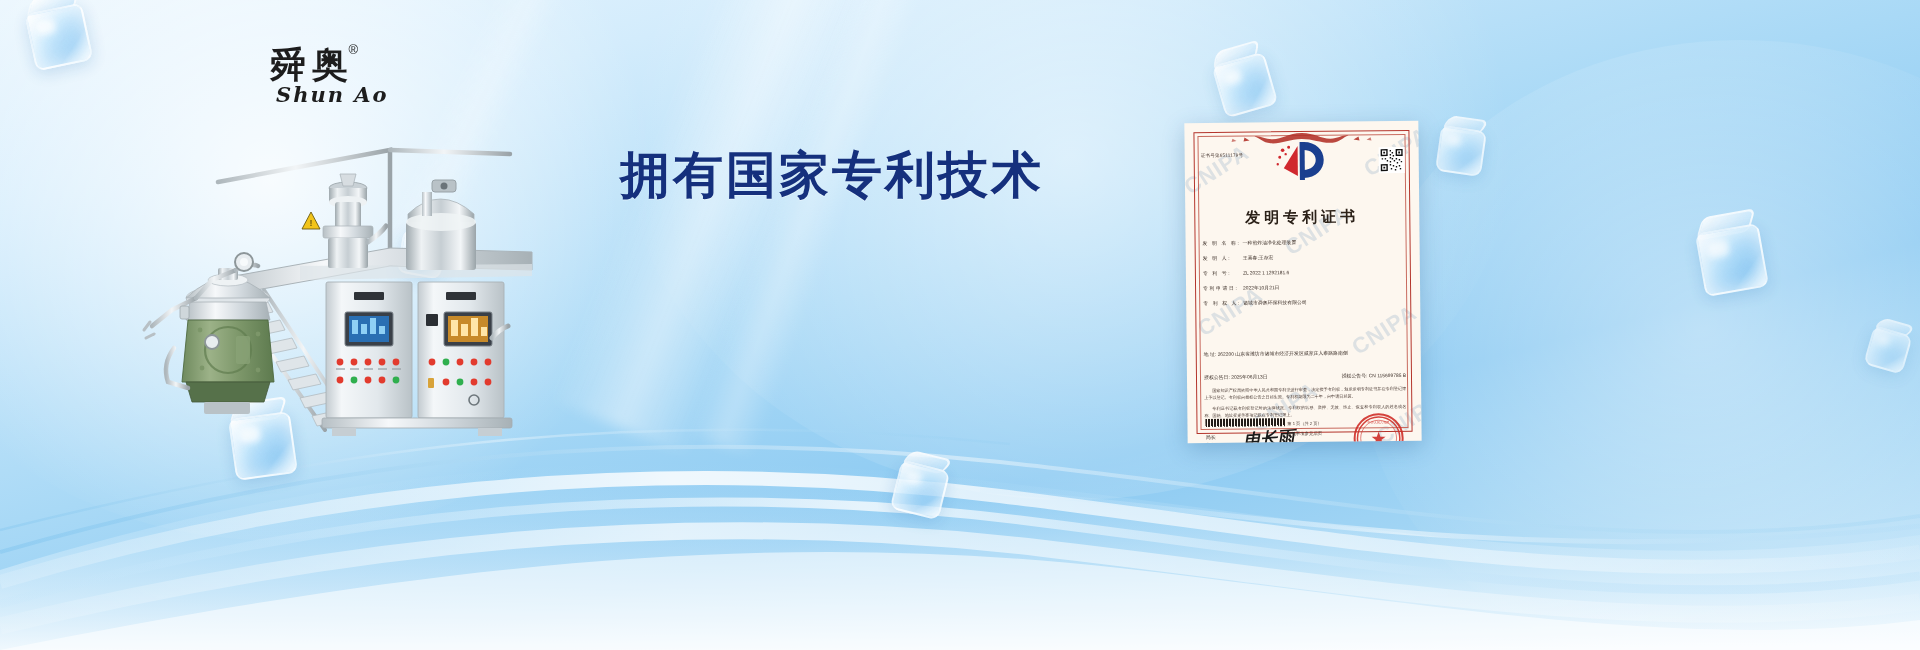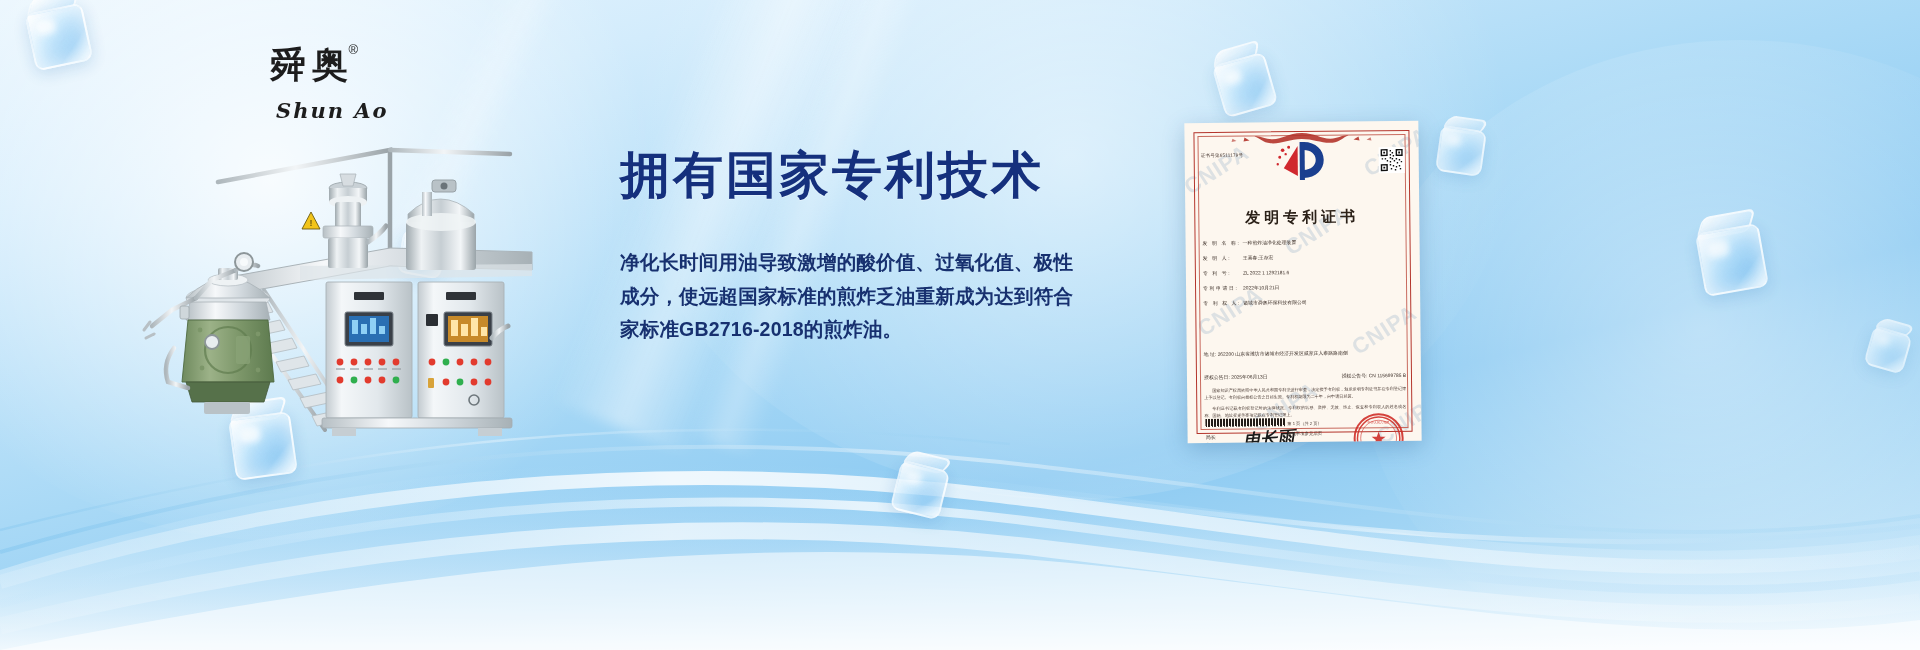--- a/index.html
+++ b/index.html
@@ -40,21 +40,21 @@
     border:2px solid rgba(255,255,255,.85);transform:skewX(-26deg);}
   .cube .shine{position:absolute;left:14%;top:16%;width:34%;height:26%;border-radius:6px;
     background:rgba(255,255,255,.78);filter:blur(3px);}
 
   
   .logo{position:absolute;left:270px;top:46px;width:130px;height:76px;}
   .logo .cn{font-family:"DejaVu Serif","Liberation Serif",serif;font-size:36px;font-weight:700;
     color:#1d1d1d;letter-spacing:6px;line-height:1;transform:skewX(-5deg);}
   .logo .reg{position:absolute;right:-4px;top:-4px;font-size:13px;color:#1d1d1d;}
   .logo .en{font-family:"DejaVu Serif","Liberation Serif",serif;font-style:italic;font-weight:700;
-    font-size:21px;color:#1d1d1d;letter-spacing:2px;margin-top:16px;padding-left:6px;}
+    font-size:21px;color:#1d1d1d;letter-spacing:2px;margin-top:0;padding-left:6px;}
 
   
   .machine{position:absolute;left:140px;top:130px;width:460px;height:340px;}
   .machine svg{display:block;width:460px;height:340px;}
 
   
   .copy{position:absolute;left:620px;top:148px;width:520px;}
   .headline{font-size:50px;font-weight:700;color:#15307d;letter-spacing:3px;line-height:1.08;
     white-space:nowrap;text-shadow:0 1px 0 rgba(255,255,255,.35);}
   .subline{font-size:52px;font-weight:900;color:#15307d;letter-spacing:3px;line-height:1.25;
@@ -388,21 +388,20 @@
       <g stroke="#b8c0c5" stroke-width="3" fill="none" stroke-linecap="round">
         <path d="M10,192 L4,200"></path>
           <path d="M14,204 L6,208"></path>
       </g>
       <rect x="40" y="176" width="9" height="13" rx="2" fill="#cfd7db" stroke="#9fa8ad" stroke-width=".8"></rect>
     </svg>
   </div>
 
   <div class="copy">
     <div class="headline">拥有国家专利技术</div>
-    <div class="para">净化长时间用油导致激增的酸价值、过氧化值、极性成分，使远超国家标准的煎炸乏油重新成为达到符合家标准GB2716-2018的煎炸油。</div>
   </div>
 
   <div class="cert">
     <div class="wm" style="left:-4px;top:34px;">CNIPA</div>
     <div class="wm" style="left:96px;top:96px;">CNIPA</div>
     <div class="wm" style="left:176px;top:18px;">CNIPA</div>
     <div class="wm" style="left:8px;top:176px;">CNIPA</div>
     <div class="wm" style="left:162px;top:196px;">CNIPA</div>
     <div class="wm" style="left:62px;top:272px;">CNIPA</div>
     <div class="wm" style="left:186px;top:286px;">CNIPA</div>

